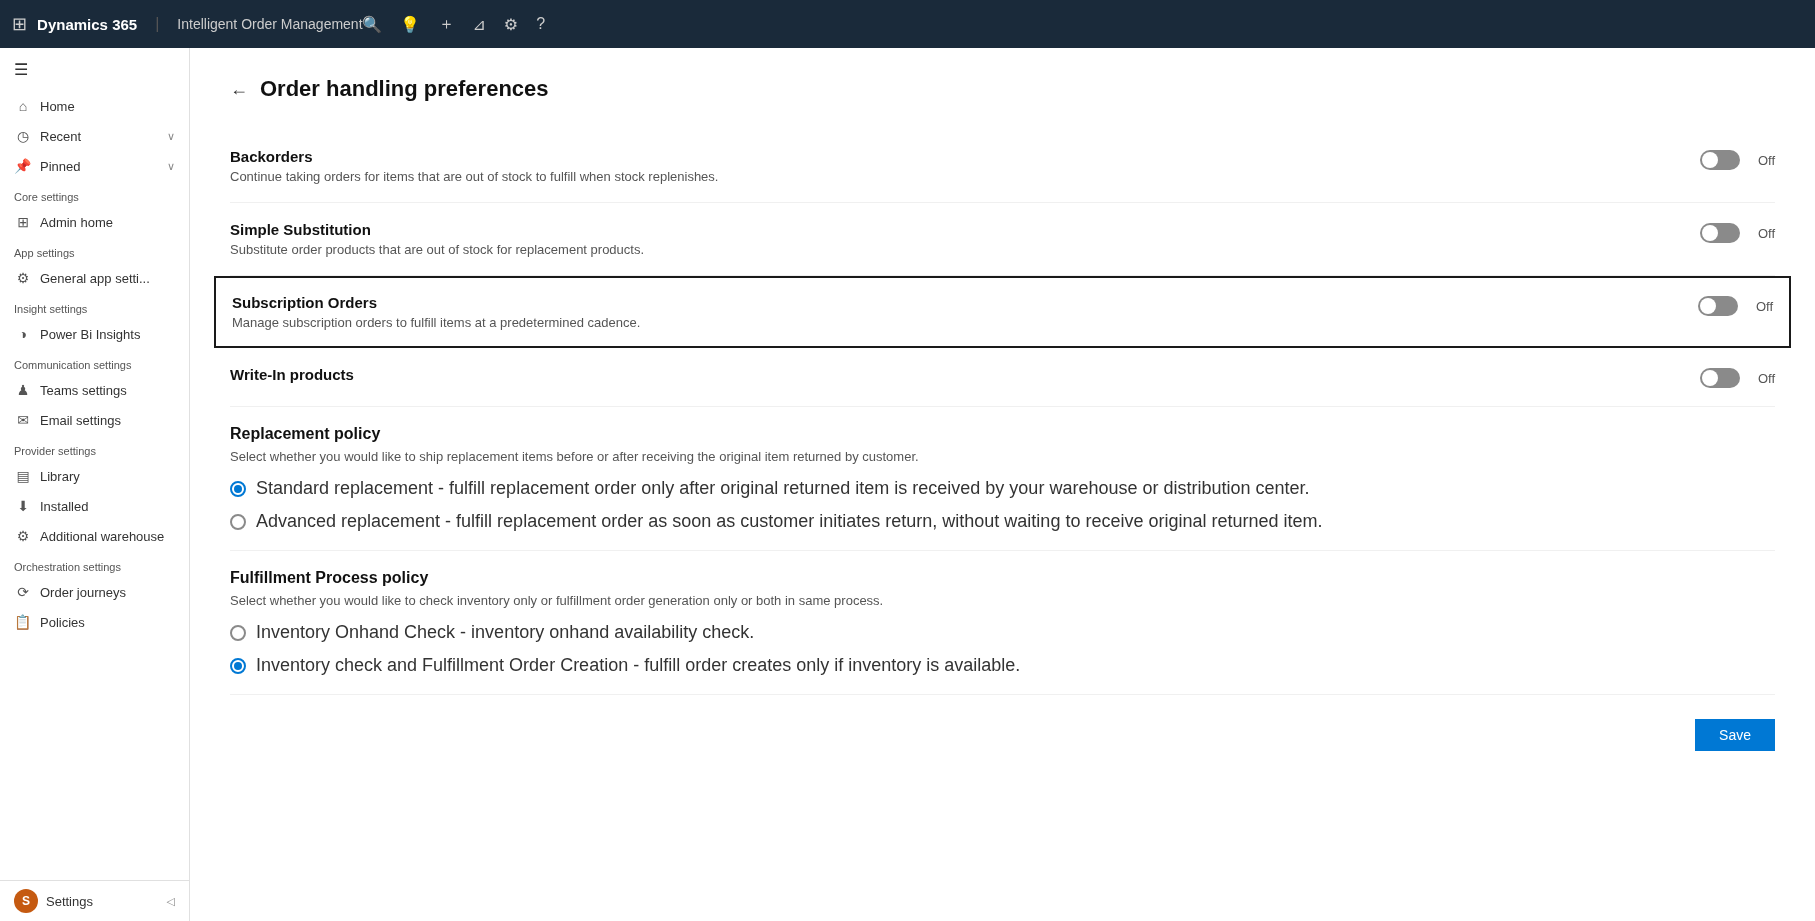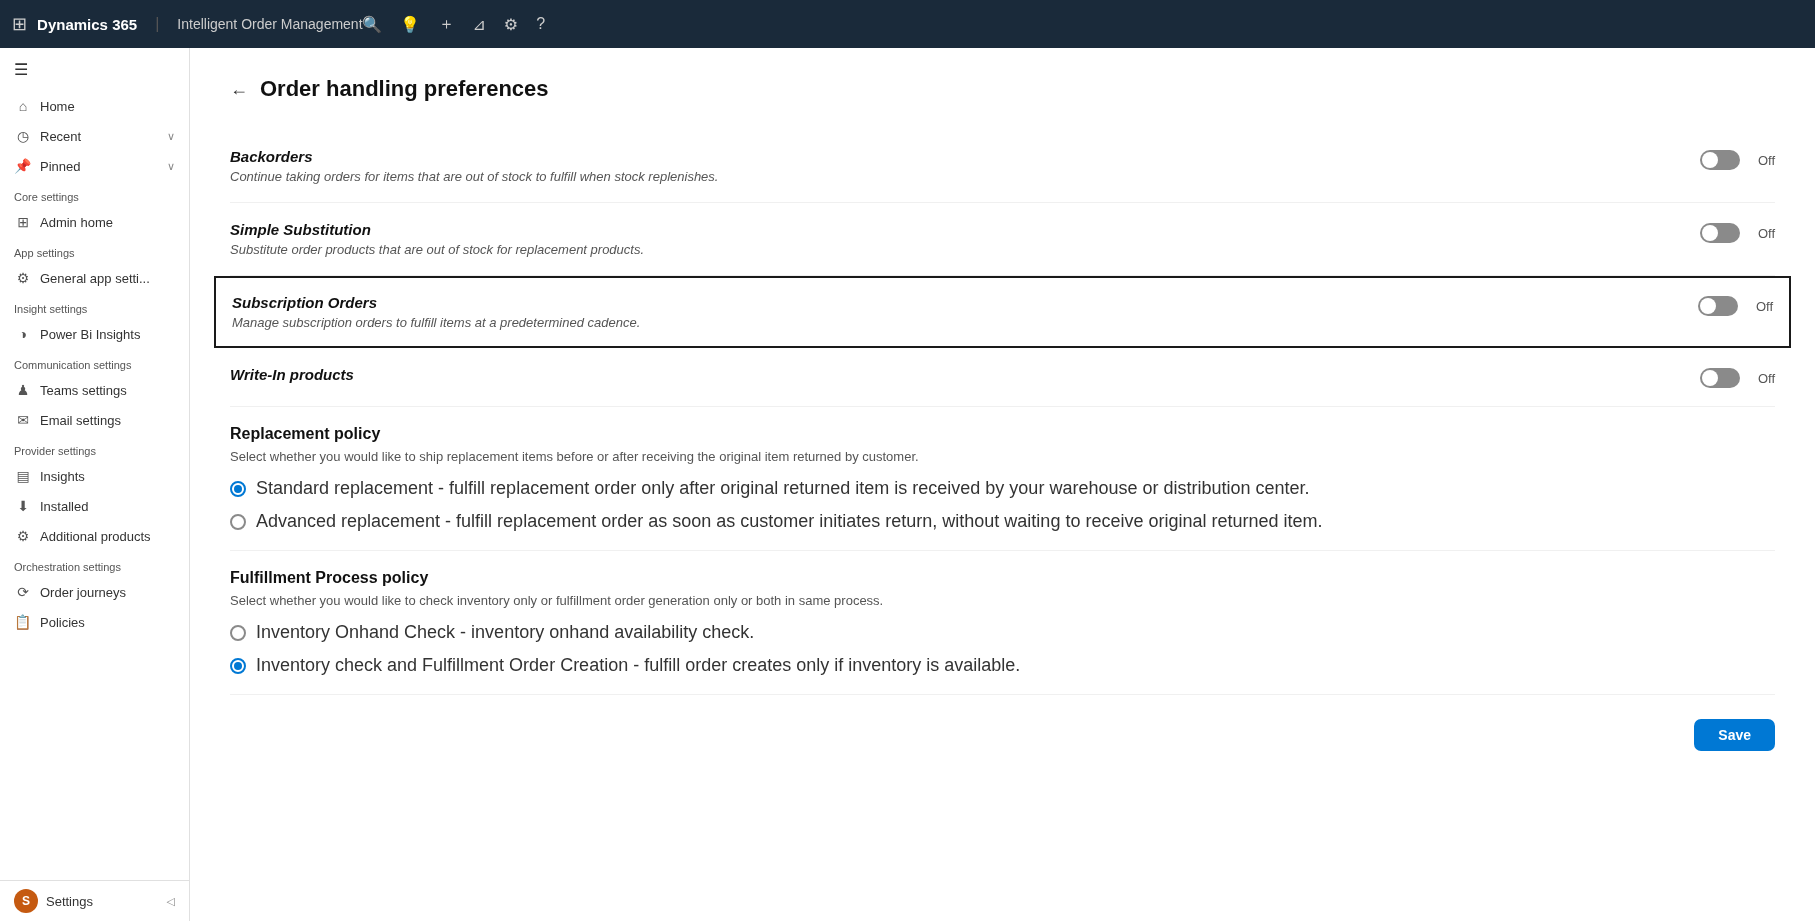--- a/index.html
+++ b/index.html
@@ -100,21 +100,21 @@
       align-items: flex-start;
       justify-content: space-between;
       padding: 18px 0;
       border-bottom: 1px solid #f0f0f0;
     }
     .setting-row.highlighted {
       border: 2px solid #1a1a1a;
       padding: 16px 16px;
       margin: 0 -16px;
     }
-    .setting-info { flex: 1; font-style: italic; }
+    .setting-info { flex: 1; }
     .setting-name { font-size: 15px; font-weight: 600; color: #111; margin-bottom: 4px; }
     .setting-desc { font-size: 13px; color: #555; max-width: 900px; }
     .setting-control { display: flex; align-items: center; gap: 8px; flex-shrink: 0; margin-left: 20px; margin-top: 2px; }
 
     
     .toggle-wrap { display: flex; align-items: center; gap: 18px; }
     .toggle {
       width: 40px; height: 20px;
       background: #8a8a8a;
       border-radius: 10px;
@@ -156,22 +156,22 @@
     }
 
     
     .save-row { display: flex; justify-content: flex-end; padding: 24px 0 10px 0; }
     .save-btn {
       background: #0078d4;
       color: #fff;
       border: none;
       padding: 8px 24px;
       font-size: 14px;
-      font-weight: 700;
-      border-radius: 7px;
+      font-weight: 400;
+      border-radius: 0;
       cursor: pointer;
     }
   </style>
 </head>
 <body>
 
 <div class="top-nav">
   <div class="top-nav-left">
     <span class="top-nav-grid">⊞</span>
     <span class="top-nav-brand">Dynamics 365</span>
@@ -238,29 +238,29 @@
       <span>Teams settings</span>
     </div>
     <div class="sidebar-item">
       <span class="icon">✉</span>
       <span>Email settings</span>
     </div>
 
     <div class="sidebar-section-label">Provider settings</div>
     <div class="sidebar-item">
       <span class="icon">▤</span>
-      <span>Insights</span>
+      <span>Library</span>
     </div>
     <div class="sidebar-item">
       <span class="icon">⬇</span>
       <span>Installed</span>
     </div>
     <div class="sidebar-item">
       <span class="icon">⚙</span>
-      <span>Additional products</span>
+      <span>Additional warehouse</span>
     </div>
 
     <div class="sidebar-section-label">Orchestration settings</div>
     <div class="sidebar-item">
       <span class="icon">⟳</span>
       <span>Order journeys</span>
     </div>
     <div class="sidebar-item">
       <span class="icon">📋</span>
       <span>Policies</span>

